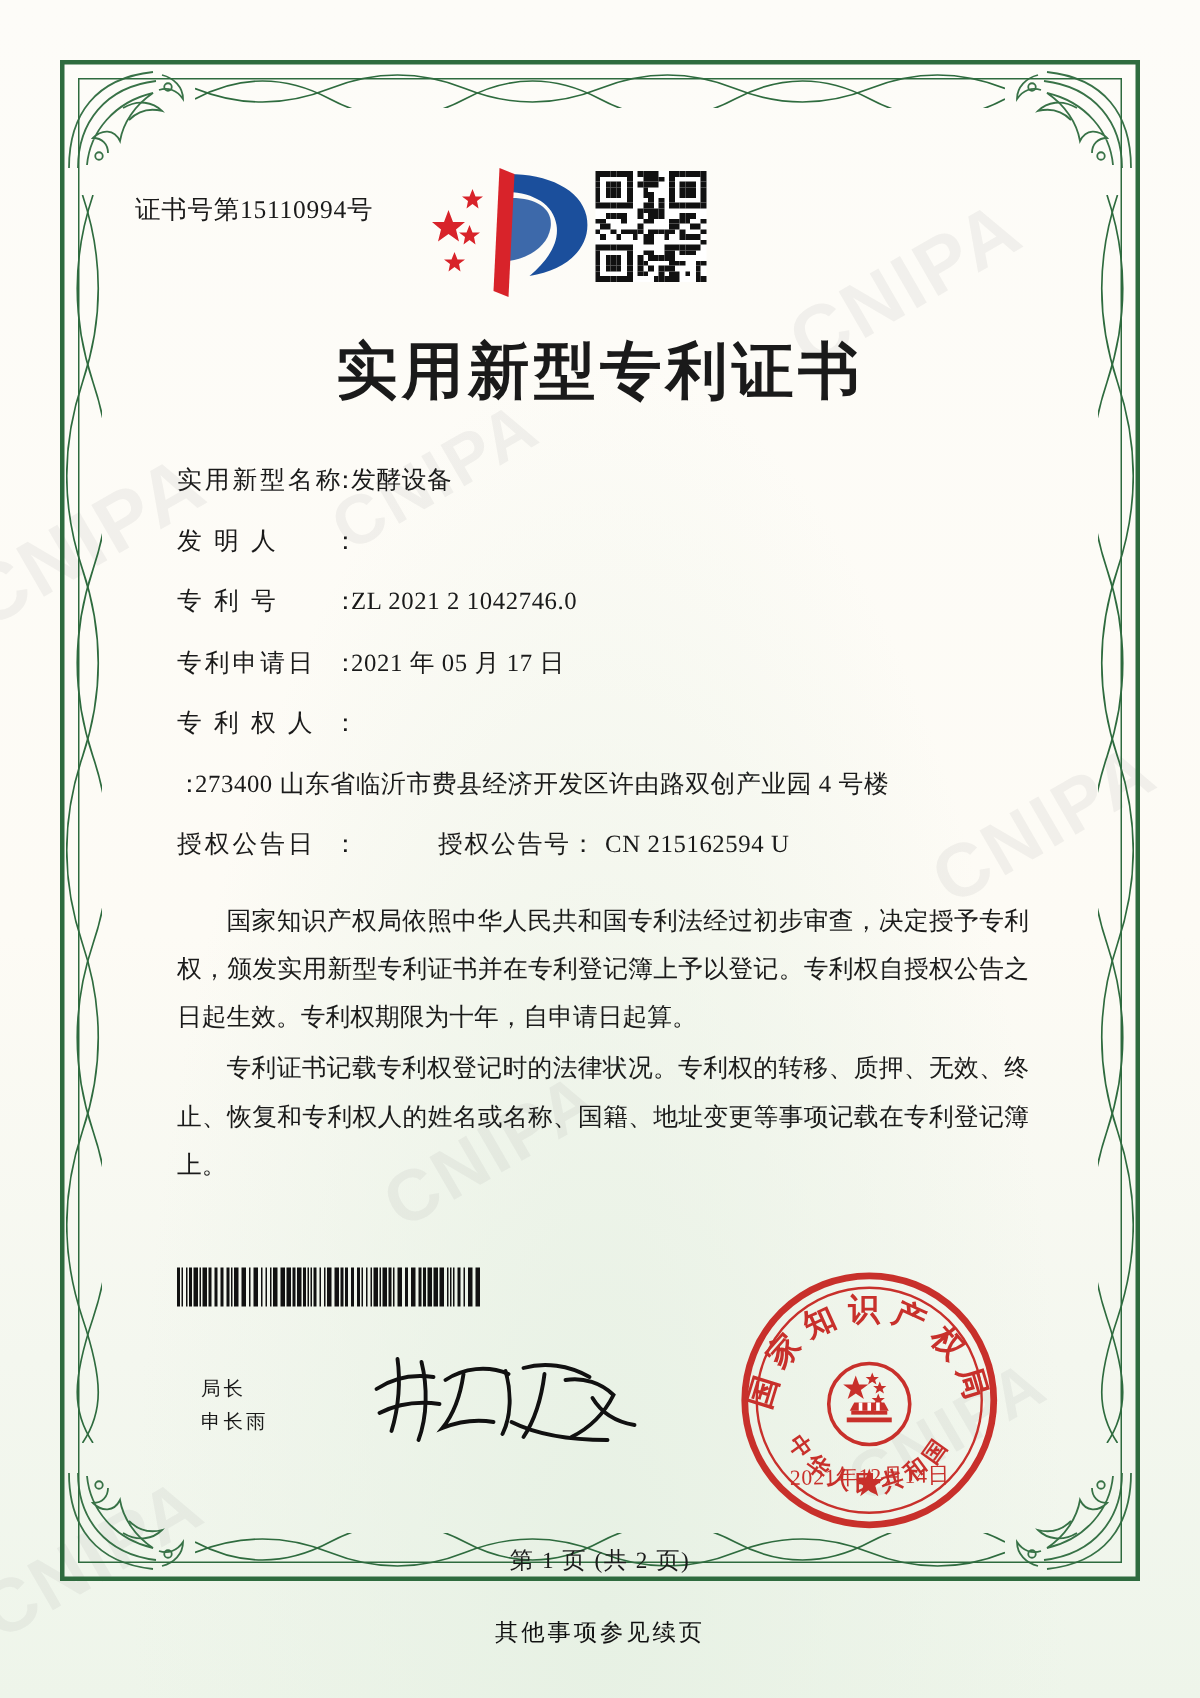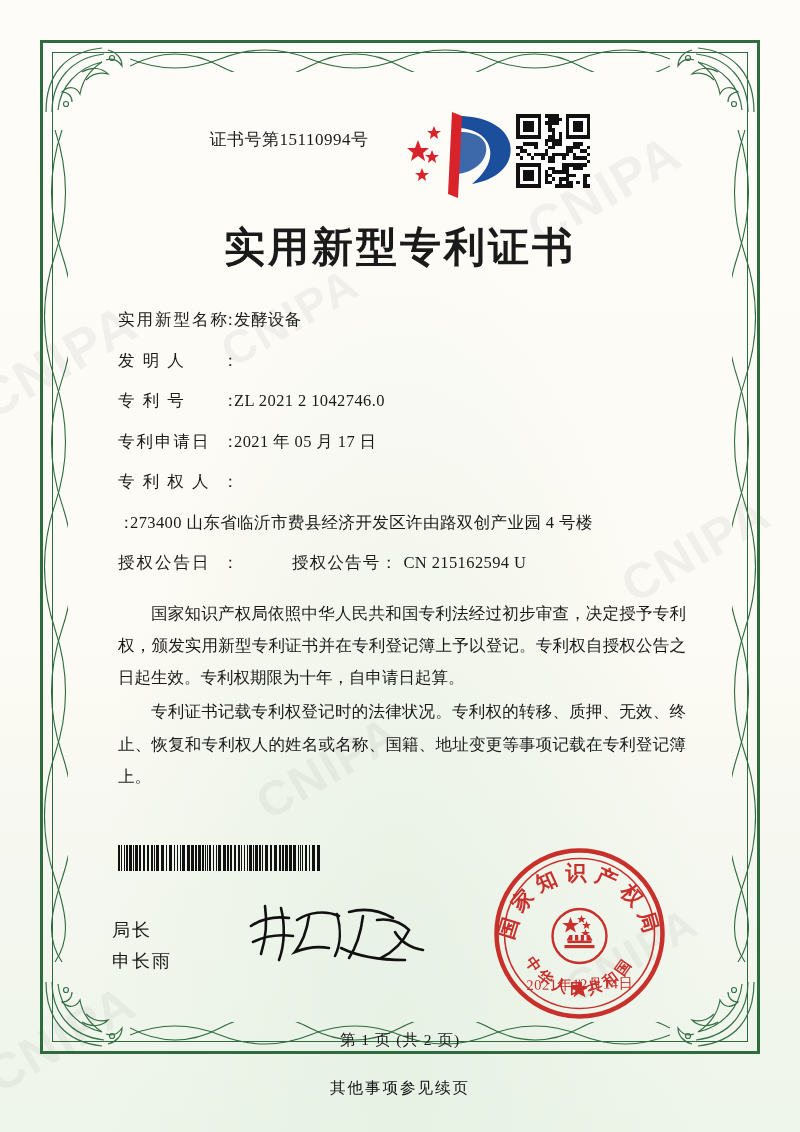--- a/index.html
+++ b/index.html
@@ -86,21 +86,21 @@
 
   
   .content {
     position: absolute;
     left: 90px; top: 110px; right: 90px;
   }
 
   .top-row {
     display: flex;
     align-items: flex-start;
-    justify-content: center;
+    justify-content: flex-start;
     height: 100px;
   }
   .cert-no {
     font-size: 17px;
     letter-spacing: .5px;
     padding-top: 18px;
     white-space: nowrap;
   }
   .logo {
     width: 128px; height: 92px;
@@ -162,22 +162,22 @@
     left: 118px; top: 845px;
     width: 206px; height: 26px;
     display: flex;
     align-items: stretch;
   }
   .barcode i { display: block; background: #111; height: 100%; }
 
   
   .sign-block {
     position: absolute;
-    left: 112px; top: 915px;
-    font-size: 18px;
+    left: 134px; top: 915px;
+    font-size: 13px;
     line-height: 1.7;
     letter-spacing: 2px;
   }
   .signature {
     position: absolute;
     left: 245px; top: 898px;
     width: 185px; height: 70px;
     color: #111;
   }
   .signature svg { width: 100%; height: 100%; display: block; }

